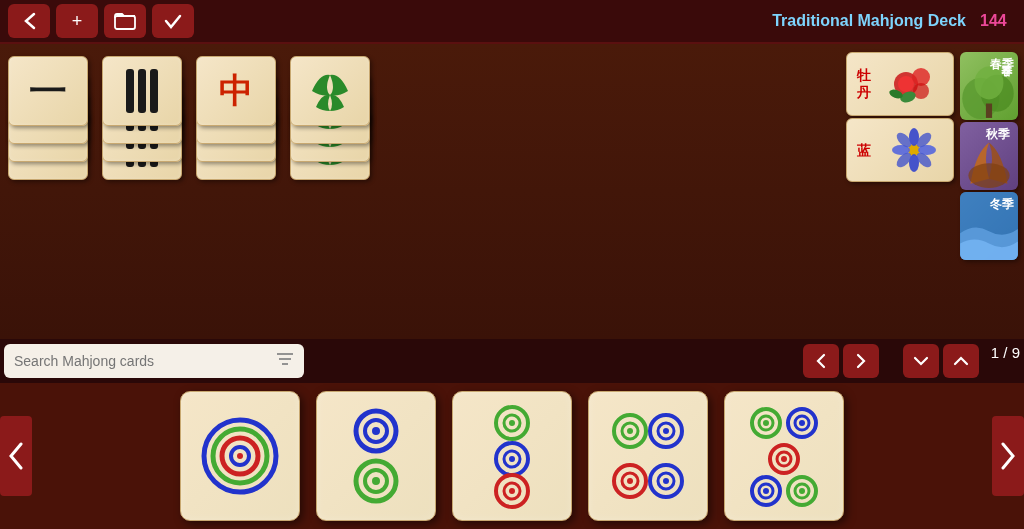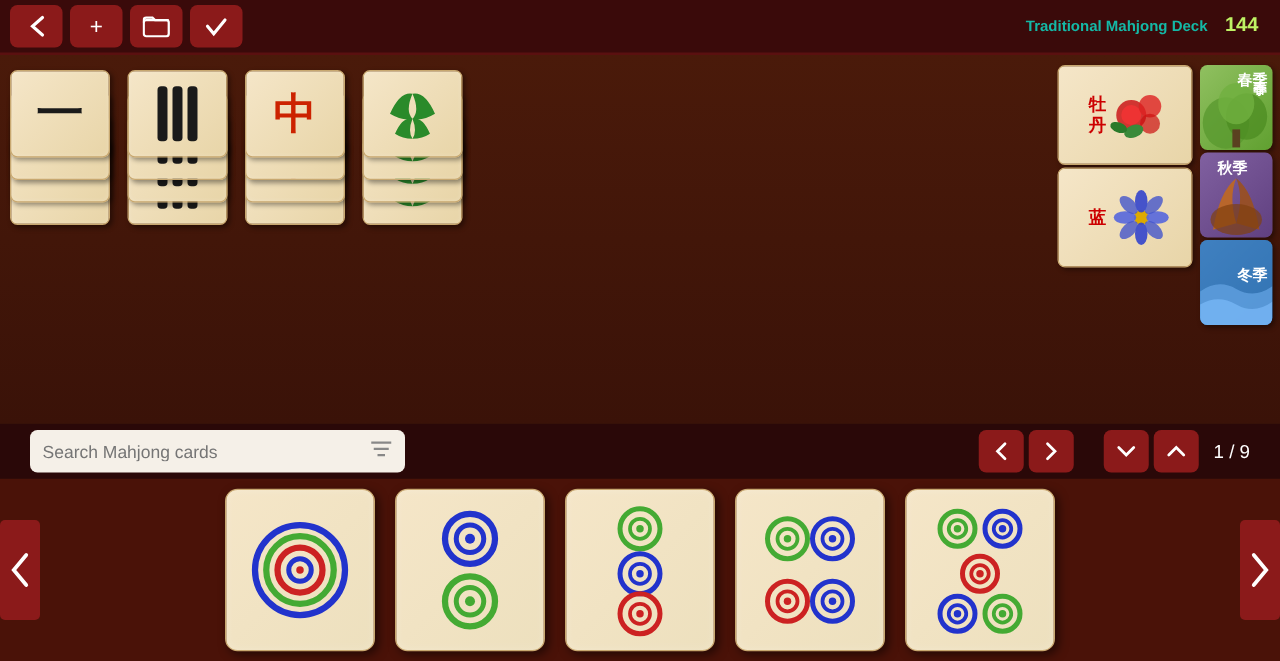--- a/index.html
+++ b/index.html
@@ -29,28 +29,28 @@
       color: white;
       width: 42px;
       height: 34px;
       cursor: pointer;
       font-size: 18px;
       display: flex;
       align-items: center;
       justify-content: center;
     }
     #deck-title {
-      color: #14b8a6;
-      font-size: 12px;
+      color: #7dd3fc;
+      font-size: 16px;
       font-weight: bold;
       margin-left: auto;
       margin-right: 8px;
     }
     #card-count {
-      color: #bef264;
+      color: #ec4899;
       font-size: 16px;
       font-weight: bold;
       min-width: 36px;
     }
 
     
     #main-area {
       width: 100%;
       height: 295px;
       background: linear-gradient(180deg, #4a1a0a 0%, #3a1208 100%);
@@ -65,28 +65,28 @@
     .flower-column {
       width: 110px;
       display: flex;
       flex-direction: column;
       gap: 2px;
       margin-left: auto;
     }
 
     .flower-card {
       width: 108px;
-      height: 80px;
+      height: 64px;
       background: linear-gradient(135deg, #f5e6c8 0%, #e8d5a8 100%);
       border: 1px solid #c8a870;
       border-radius: 6px;
       display: flex;
       align-items: center;
       justify-content: space-between;
-      padding: 4px 24px;
+      padding: 4px 10px;
       box-shadow: 2px 2px 4px rgba(0,0,0,0.4);
       cursor: pointer;
       position: relative;
       overflow: hidden;
     }
 
     .flower-text {
       font-size: 14px;
       color: #cc0000;
       font-weight: bold;
@@ -119,21 +119,21 @@
       box-shadow: 2px 2px 4px rgba(0,0,0,0.4);
     }
 
     
     #nav-bar {
       width: 100%;
       height: 44px;
       background: #2a0808;
       display: flex;
       align-items: center;
-      padding: 0 24px;
+      padding: 0 4px;
       gap: 6px;
     }
 
     #search-container {
       display: flex;
       align-items: center;
       background: #f5f0e8;
       border-radius: 6px;
       padding: 4px 10px;
       width: 300px;
@@ -461,47 +461,47 @@
           <rect x="25" y="50" width="6" height="14" fill="#5a4020"></rect>
         </svg>
         <span style="position:absolute;top:4px;right:4px;color:white;font-size:12px;font-weight:bold;">春季</span>
       </div>
       <div class="season-card season-bg-3">
         <svg width="56" height="66" viewBox="0 0 56 66" style="position:absolute;top:0;left:0;width:100%;height:100%;">
           <path d="M10 60 Q15 30 28 20 Q22 35 28 55 Z" fill="#c06820" opacity="0.9"></path>
           <path d="M46 60 Q41 30 28 20 Q34 35 28 55 Z" fill="#a05010" opacity="0.8"></path>
           <ellipse cx="28" cy="52" rx="20" ry="12" fill="#804010" opacity="0.7"></ellipse>
         </svg>
-        <span style="position:absolute;top:4px;right:20px;color:white;font-size:12px;font-weight:bold;">秋季</span>
+        <span style="position:absolute;top:4px;right:8px;color:white;font-size:12px;font-weight:bold;">秋季</span>
       </div>
       <div class="season-card season-bg-4">
         <svg width="56" height="66" viewBox="0 0 56 66" style="position:absolute;top:0;left:0;width:100%;height:100%;">
           <rect x="0" y="0" width="56" height="66" fill="#4080c0" opacity="0.6"></rect>
           <path d="M0 40 Q14 30 28 38 Q42 46 56 36 L56 66 L0 66 Z" fill="#60a0e0" opacity="0.8"></path>
           <path d="M0 50 Q14 42 28 50 Q42 58 56 48 L56 66 L0 66 Z" fill="#80c0ff" opacity="0.6"></path>
         </svg>
-        <span style="position:absolute;top:20px;right:4px;color:white;font-size:12px;font-weight:bold;">冬季</span>
+        <span style="position:absolute;top:4px;right:4px;color:white;font-size:12px;font-weight:bold;">冬季</span>
       </div>
     </div>
   </div>
 </div>
 
 <div id="nav-bar">
   <div id="search-container">
     <input type="text" id="search-input" placeholder="Search Mahjong cards" style="">
     <span class="filter-icon">
       <svg width="18" height="14" viewBox="0 0 18 14" fill="#888">
         <line x1="1" y1="2" x2="17" y2="2" stroke="#888" stroke-width="1.8"></line>
         <line x1="3" y1="7" x2="15" y2="7" stroke="#888" stroke-width="1.8"></line>
         <line x1="6" y1="12" x2="12" y2="12" stroke="#888" stroke-width="1.8"></line>
       </svg>
     </span>
   </div>
 
-  <div style="display:flex;gap:4px;margin-left:auto;align-items:center;">
+  <div style="display:flex;gap:4px;margin-left:auto;">
     <button class="scroll-btn">
       <svg width="16" height="16" viewBox="0 0 16 16" fill="white">
         <path d="M11 2 L5 8 L11 14" stroke="white" stroke-width="2.2" fill="none" stroke-linecap="round"></path>
       </svg>
     </button>
     <button class="scroll-btn">
       <svg width="16" height="16" viewBox="0 0 16 16" fill="white">
         <path d="M5 2 L11 8 L5 14" stroke="white" stroke-width="2.2" fill="none" stroke-linecap="round"></path>
       </svg>
     </button>

